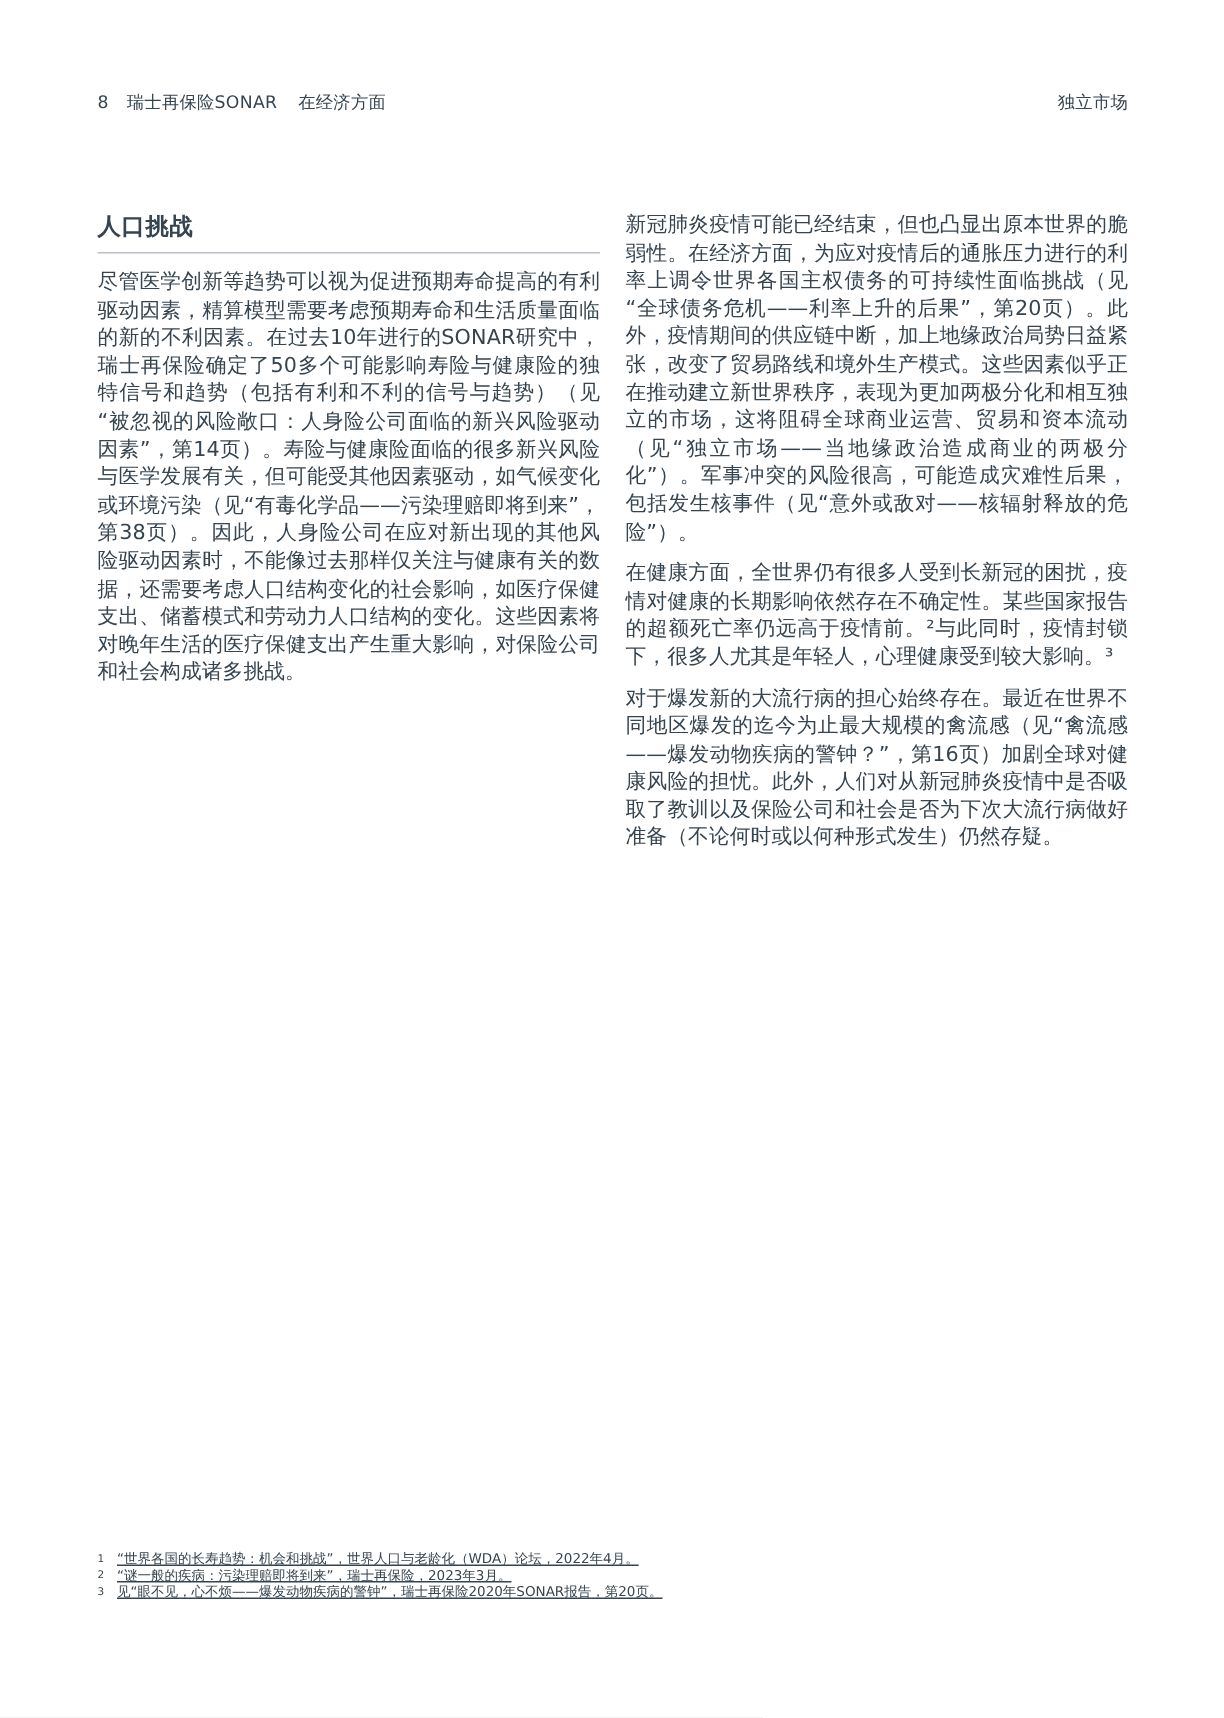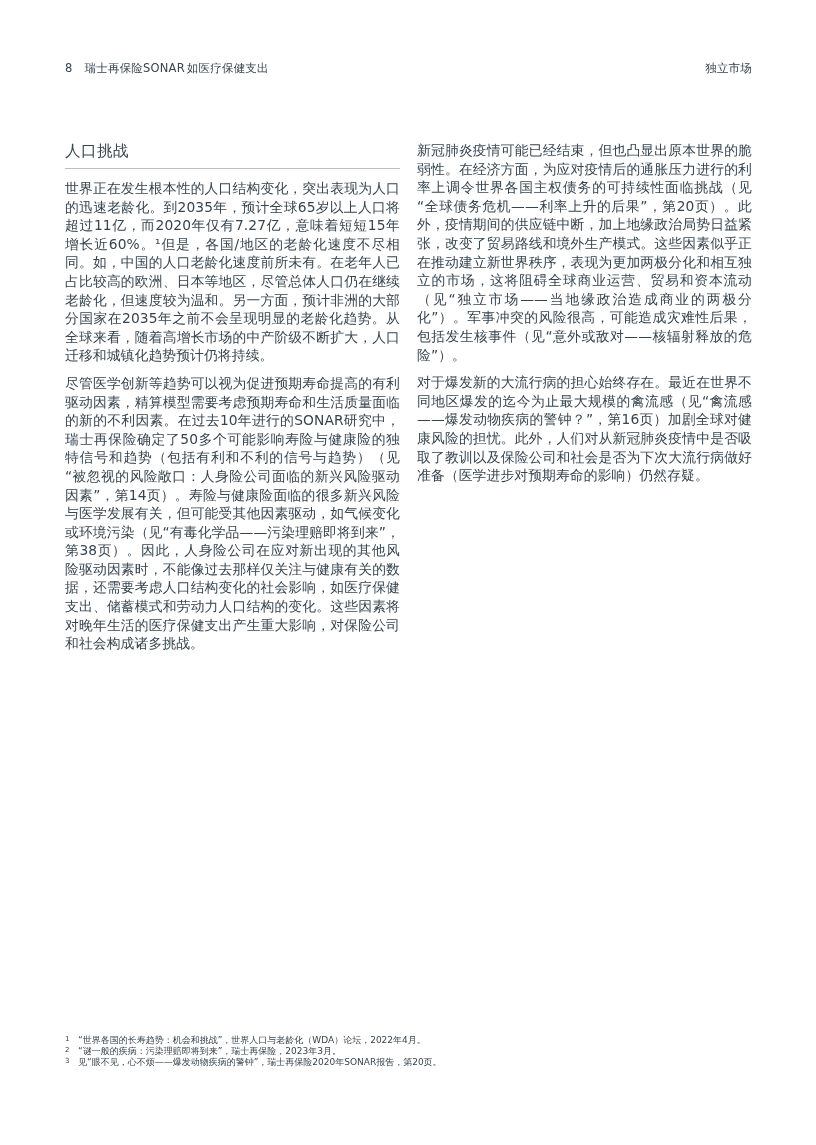--- a/index.html
+++ b/index.html
@@ -20,35 +20,35 @@
     top: 61px;
     left: 65px;
     right: 64px;
     display: flex;
     align-items: baseline;
     font-size: 11.5px;
     line-height: 14px;
     letter-spacing: 0.2px;
   }
   .running-header .page-num { margin-right: 12px; }
-  .running-header .doc-title { margin-right: 2px; }
+  .running-header .doc-title { margin-right: 14px; }
   .running-header .spacer { flex: 1; }
   
   .content {
     position: absolute;
     top: 141px;
     left: 65px;
     width: 687px;
     display: flex;
     gap: 17px;
   }
   .col { width: 335px; }
   .col h2 {
     font-size: 15.5px;
-    font-weight: 400;
+    font-weight: 700;
     line-height: 20px;
     padding-bottom: 7px;
     border-bottom: 1px solid #b9c0c6;
     margin-bottom: 10px;
     letter-spacing: 0.5px;
   }
   .col p {
     font-size: 13.8px;
     line-height: 18.6px;
     text-align: justify;
@@ -66,46 +66,46 @@
   }
   .fn { display: flex; }
   .fn-marker {
     width: 13px;
     flex: 0 0 13px;
     font-size: 7px;
     position: relative;
     top: -1px;
     text-align: left;
   }
-  .fn-text { flex: 1; }
+  .fn-text { flex: 1; text-decoration: underline; }
 </style>
 </head>
 <body>
 
 <div class="page">
 
   <header class="running-header">
     <span class="page-num">8</span>
     <span class="doc-title">瑞士再保险SONAR</span>
-    <span class="doc-subtitle">如医疗保健支出</span>
+    <span class="doc-subtitle">在经济方面</span>
     <span class="spacer"></span>
     <span class="section-label">独立市场</span>
   </header>
 
   <main class="content">
 
     <section class="col">
       <h2>人口挑战</h2>
-      <p>世界正在发生根本性的人口结构变化，突出表现为人口的迅速老龄化。到2035年，预计全球65岁以上人口将超过11亿，而2020年仅有7.27亿，意味着短短15年增长近60%。¹但是，各国/地区的老龄化速度不尽相同。如，中国的人口老龄化速度前所未有。在老年人已占比较高的欧洲、日本等地区，尽管总体人口仍在继续老龄化，但速度较为温和。另一方面，预计非洲的大部分国家在2035年之前不会呈现明显的老龄化趋势。从全球来看，随着高增长市场的中产阶级不断扩大，人口迁移和城镇化趋势预计仍将持续。</p>
       <p>尽管医学创新等趋势可以视为促进预期寿命提高的有利驱动因素，精算模型需要考虑预期寿命和生活质量面临的新的不利因素。在过去10年进行的SONAR研究中，瑞士再保险确定了50多个可能影响寿险与健康险的独特信号和趋势（包括有利和不利的信号与趋势）（见“被忽视的风险敞口：人身险公司面临的新兴风险驱动因素”，第14页）。寿险与健康险面临的很多新兴风险与医学发展有关，但可能受其他因素驱动，如气候变化或环境污染（见“有毒化学品——污染理赔即将到来”，第38页）。因此，人身险公司在应对新出现的其他风险驱动因素时，不能像过去那样仅关注与健康有关的数据，还需要考虑人口结构变化的社会影响，如医疗保健支出、储蓄模式和劳动力人口结构的变化。这些因素将对晚年生活的医疗保健支出产生重大影响，对保险公司和社会构成诸多挑战。</p>
     </section>
 
     <section class="col">
       <p>新冠肺炎疫情可能已经结束，但也凸显出原本世界的脆弱性。在经济方面，为应对疫情后的通胀压力进行的利率上调令世界各国主权债务的可持续性面临挑战（见“全球债务危机——利率上升的后果”，第20页）。此外，疫情期间的供应链中断，加上地缘政治局势日益紧张，改变了贸易路线和境外生产模式。这些因素似乎正在推动建立新世界秩序，表现为更加两极分化和相互独立的市场，这将阻碍全球商业运营、贸易和资本流动（见“独立市场——当地缘政治造成商业的两极分化”）。军事冲突的风险很高，可能造成灾难性后果，包括发生核事件（见“意外或敌对——核辐射释放的危险”）。</p>
-      <p>对于爆发新的大流行病的担心始终存在。最近在世界不同地区爆发的迄今为止最大规模的禽流感（见“禽流感——爆发动物疾病的警钟？”，第16页）加剧全球对健康风险的担忧。此外，人们对从新冠肺炎疫情中是否吸取了教训以及保险公司和社会是否为下次大流行病做好准备（医学进步对预期寿命的影响）仍然存疑。</p>
+      <p>在健康方面，全世界仍有很多人受到长新冠的困扰，疫情对健康的长期影响依然存在不确定性。某些国家报告的超额死亡率仍远高于疫情前。²与此同时，疫情封锁下，很多人尤其是年轻人，心理健康受到较大影响。³</p>
+      <p>对于爆发新的大流行病的担心始终存在。最近在世界不同地区爆发的迄今为止最大规模的禽流感（见“禽流感——爆发动物疾病的警钟？”，第16页）加剧全球对健康风险的担忧。此外，人们对从新冠肺炎疫情中是否吸取了教训以及保险公司和社会是否为下次大流行病做好准备（不论何时或以何种形式发生）仍然存疑。</p>
     </section>
 
   </main>
 
   <footer class="footnotes">
     <div class="fn">
       <span class="fn-marker">1</span>
       <span class="fn-text">“世界各国的长寿趋势：机会和挑战”，世界人口与老龄化（WDA）论坛，2022年4月。</span>
     </div>
     <div class="fn">

